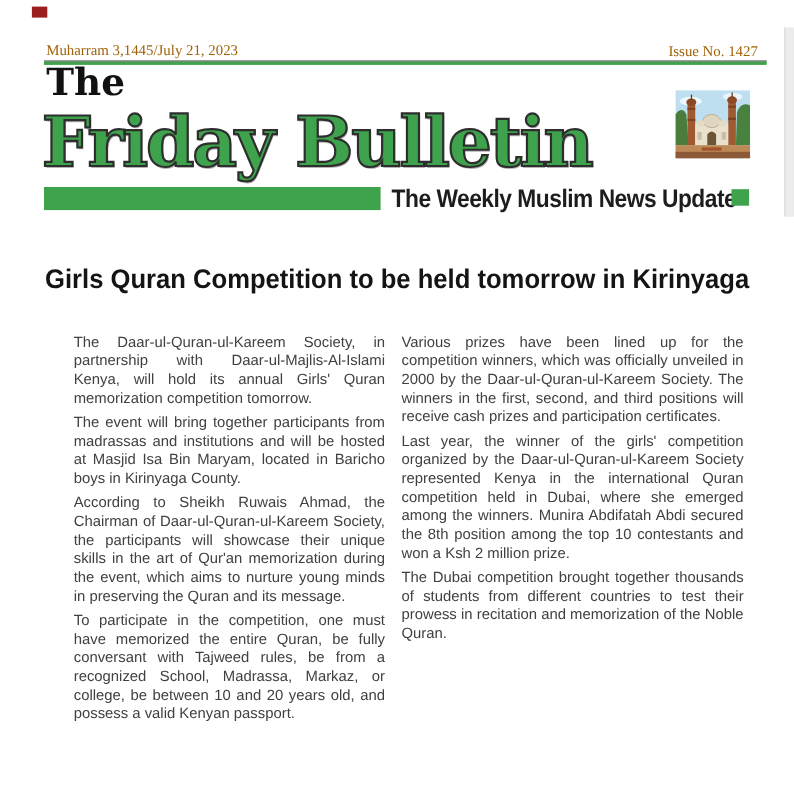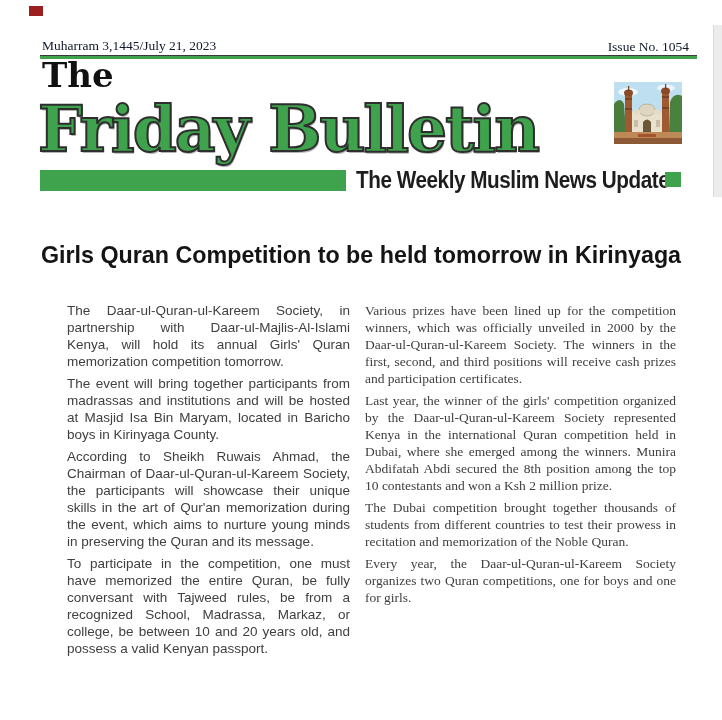--- a/index.html
+++ b/index.html
@@ -7,21 +7,21 @@
     width:722px;height:720px;position:relative;background:#ffffff;
     font-family:"Liberation Sans",sans-serif;overflow:hidden;
   }
   .abs{position:absolute;}
 
   
   .red-mark{left:29px;top:6px;width:14px;height:10px;background:#9c1f1f;}
 
   
   .date-row{left:40px;top:38px;width:657px;height:16px;
-    font-family:"Liberation Serif","DejaVu Serif",serif;font-size:13.5px;color:#0f172a;}
+    font-family:"Liberation Serif","DejaVu Serif",serif;font-size:13.5px;color:#a16207;}
   .date-row .date{position:absolute;left:2px;top:0;}
   .date-row .issue{position:absolute;right:8px;top:1px;}
   .rule-dark{left:40px;top:55px;width:657px;height:1px;background:#3a3a3a;}
   .rule-green{left:40px;top:56px;width:657px;height:3px;background:#3fa24c;}
 
   
   .the-label{left:42px;top:58px;font-family:"DejaVu Serif","Liberation Serif",serif;
     font-weight:700;font-size:34px;color:#111;line-height:1;}
   .bulletin-title{left:38px;top:82px;width:580px;
     font-family:"DejaVu Serif","Liberation Serif",serif;font-weight:700;
@@ -39,30 +39,30 @@
   .scan-edge{right:0;top:25px;width:8px;height:172px;background:#ececec;border-left:1px solid #d9d9d9;}
 
   
   .headline{left:0;top:241px;width:722px;text-align:center;
     font-weight:700;font-size:24.5px;line-height:27px;color:#141414;
     transform:scaleX(0.95);transform-origin:center top;}
   .col{top:302px;font-size:13.5px;line-height:17px;color:#404040;
     text-align:justify;text-justify:inter-word;}
   .col p{margin:0 0 5px 0;}
   .col-left{left:67px;width:283px;}
-  .col-right{left:365px;width:311px;font-family:Liberation Serif, serif;}
+  .col-right{left:365px;width:311px;}
 </style>
 </head>
 <body>
 
 <div class="abs red-mark"></div>
 
 <div class="abs date-row">
   <span class="date">Muharram 3,1445/July 21, 2023</span>
-  <span class="issue">Issue No. 1054</span>
+  <span class="issue">Issue No. 1427</span>
 </div>
 <div class="abs rule-dark"></div>
 <div class="abs rule-green"></div>
 
 <div class="abs the-label">The</div>
 <div class="abs bulletin-title">Friday Bulletin</div>
 
 <svg class="abs mosque" viewBox="0 0 68 62" xmlns="http://www.w3.org/2000/svg">
   <rect x="0" y="0" width="68" height="62" fill="#bedff0"></rect>
   <ellipse cx="14" cy="10" rx="10" ry="4" fill="#eef7fb"></ellipse>
@@ -103,14 +103,13 @@
   <p>The Daar-ul-Quran-ul-Kareem Society, in partnership with Daar-ul-Majlis-Al-Islami Kenya, will hold its annual Girls' Quran memorization competition tomorrow.</p>
   <p>The event will bring together participants from madrassas and institutions and will be hosted at Masjid Isa Bin Maryam, located in Baricho boys in Kirinyaga County.</p>
   <p>According to Sheikh Ruwais Ahmad, the Chairman of Daar-ul-Quran-ul-Kareem Society, the participants will showcase their unique skills in the art of Qur'an memorization during the event, which aims to nurture young minds in preserving the Quran and its message.</p>
   <p>To participate in the competition, one must have memorized the entire Quran, be fully conversant with Tajweed rules, be from a recognized School, Madrassa, Markaz, or college, be between 10 and 20 years old, and possess a valid Kenyan passport.</p>
 </div>
 
 <div class="abs col col-right">
   <p>Various prizes have been lined up for the competition winners, which was officially unveiled in 2000 by the Daar-ul-Quran-ul-Kareem Society. The winners in the first, second, and third positions will receive cash prizes and participation certificates.</p>
   <p>Last year, the winner of the girls' competition organized by the Daar-ul-Quran-ul-Kareem Society represented Kenya in the international Quran competition held in Dubai, where she emerged among the winners. Munira Abdifatah Abdi secured the 8th position among the top 10 contestants and won a Ksh 2 million prize.</p>
   <p>The Dubai competition brought together thousands of students from different countries to test their prowess in recitation and memorization of the Noble Quran.</p>
-  <p>Every year, the Daar-ul-Quran-ul-Kareem Society organizes two Quran competitions, one for boys and one for girls.</p>
 </div>
 
 </body></html>

